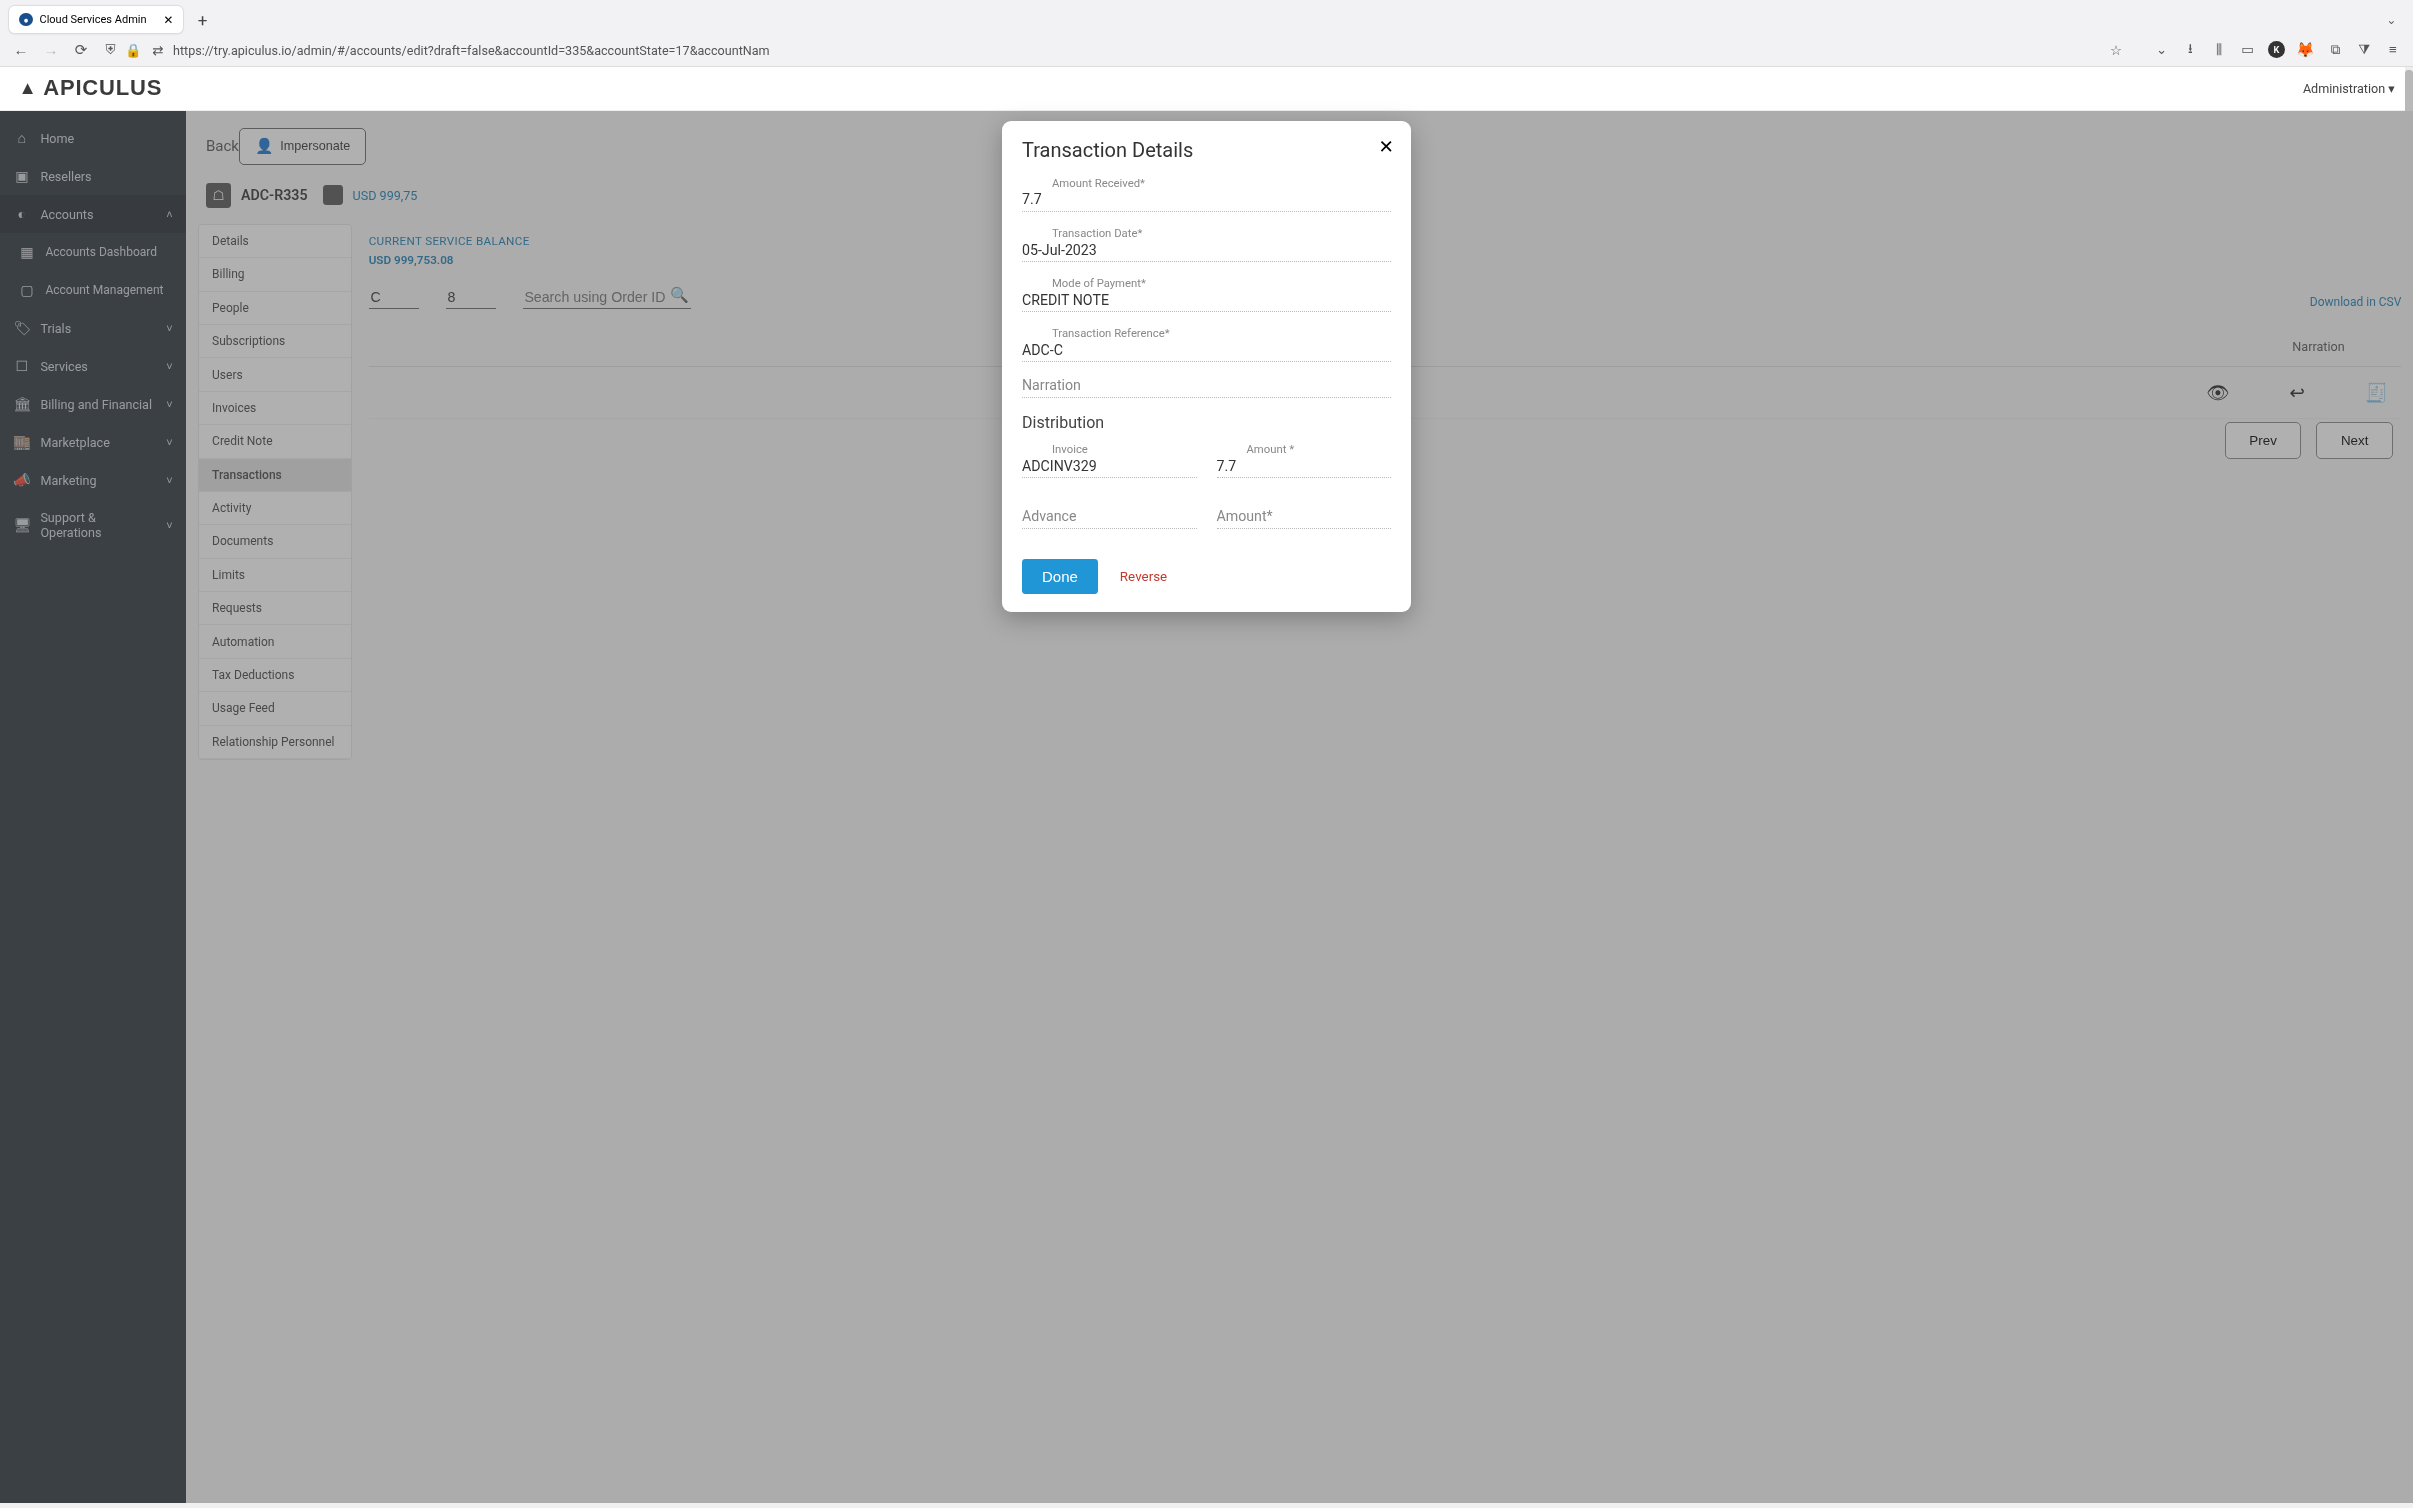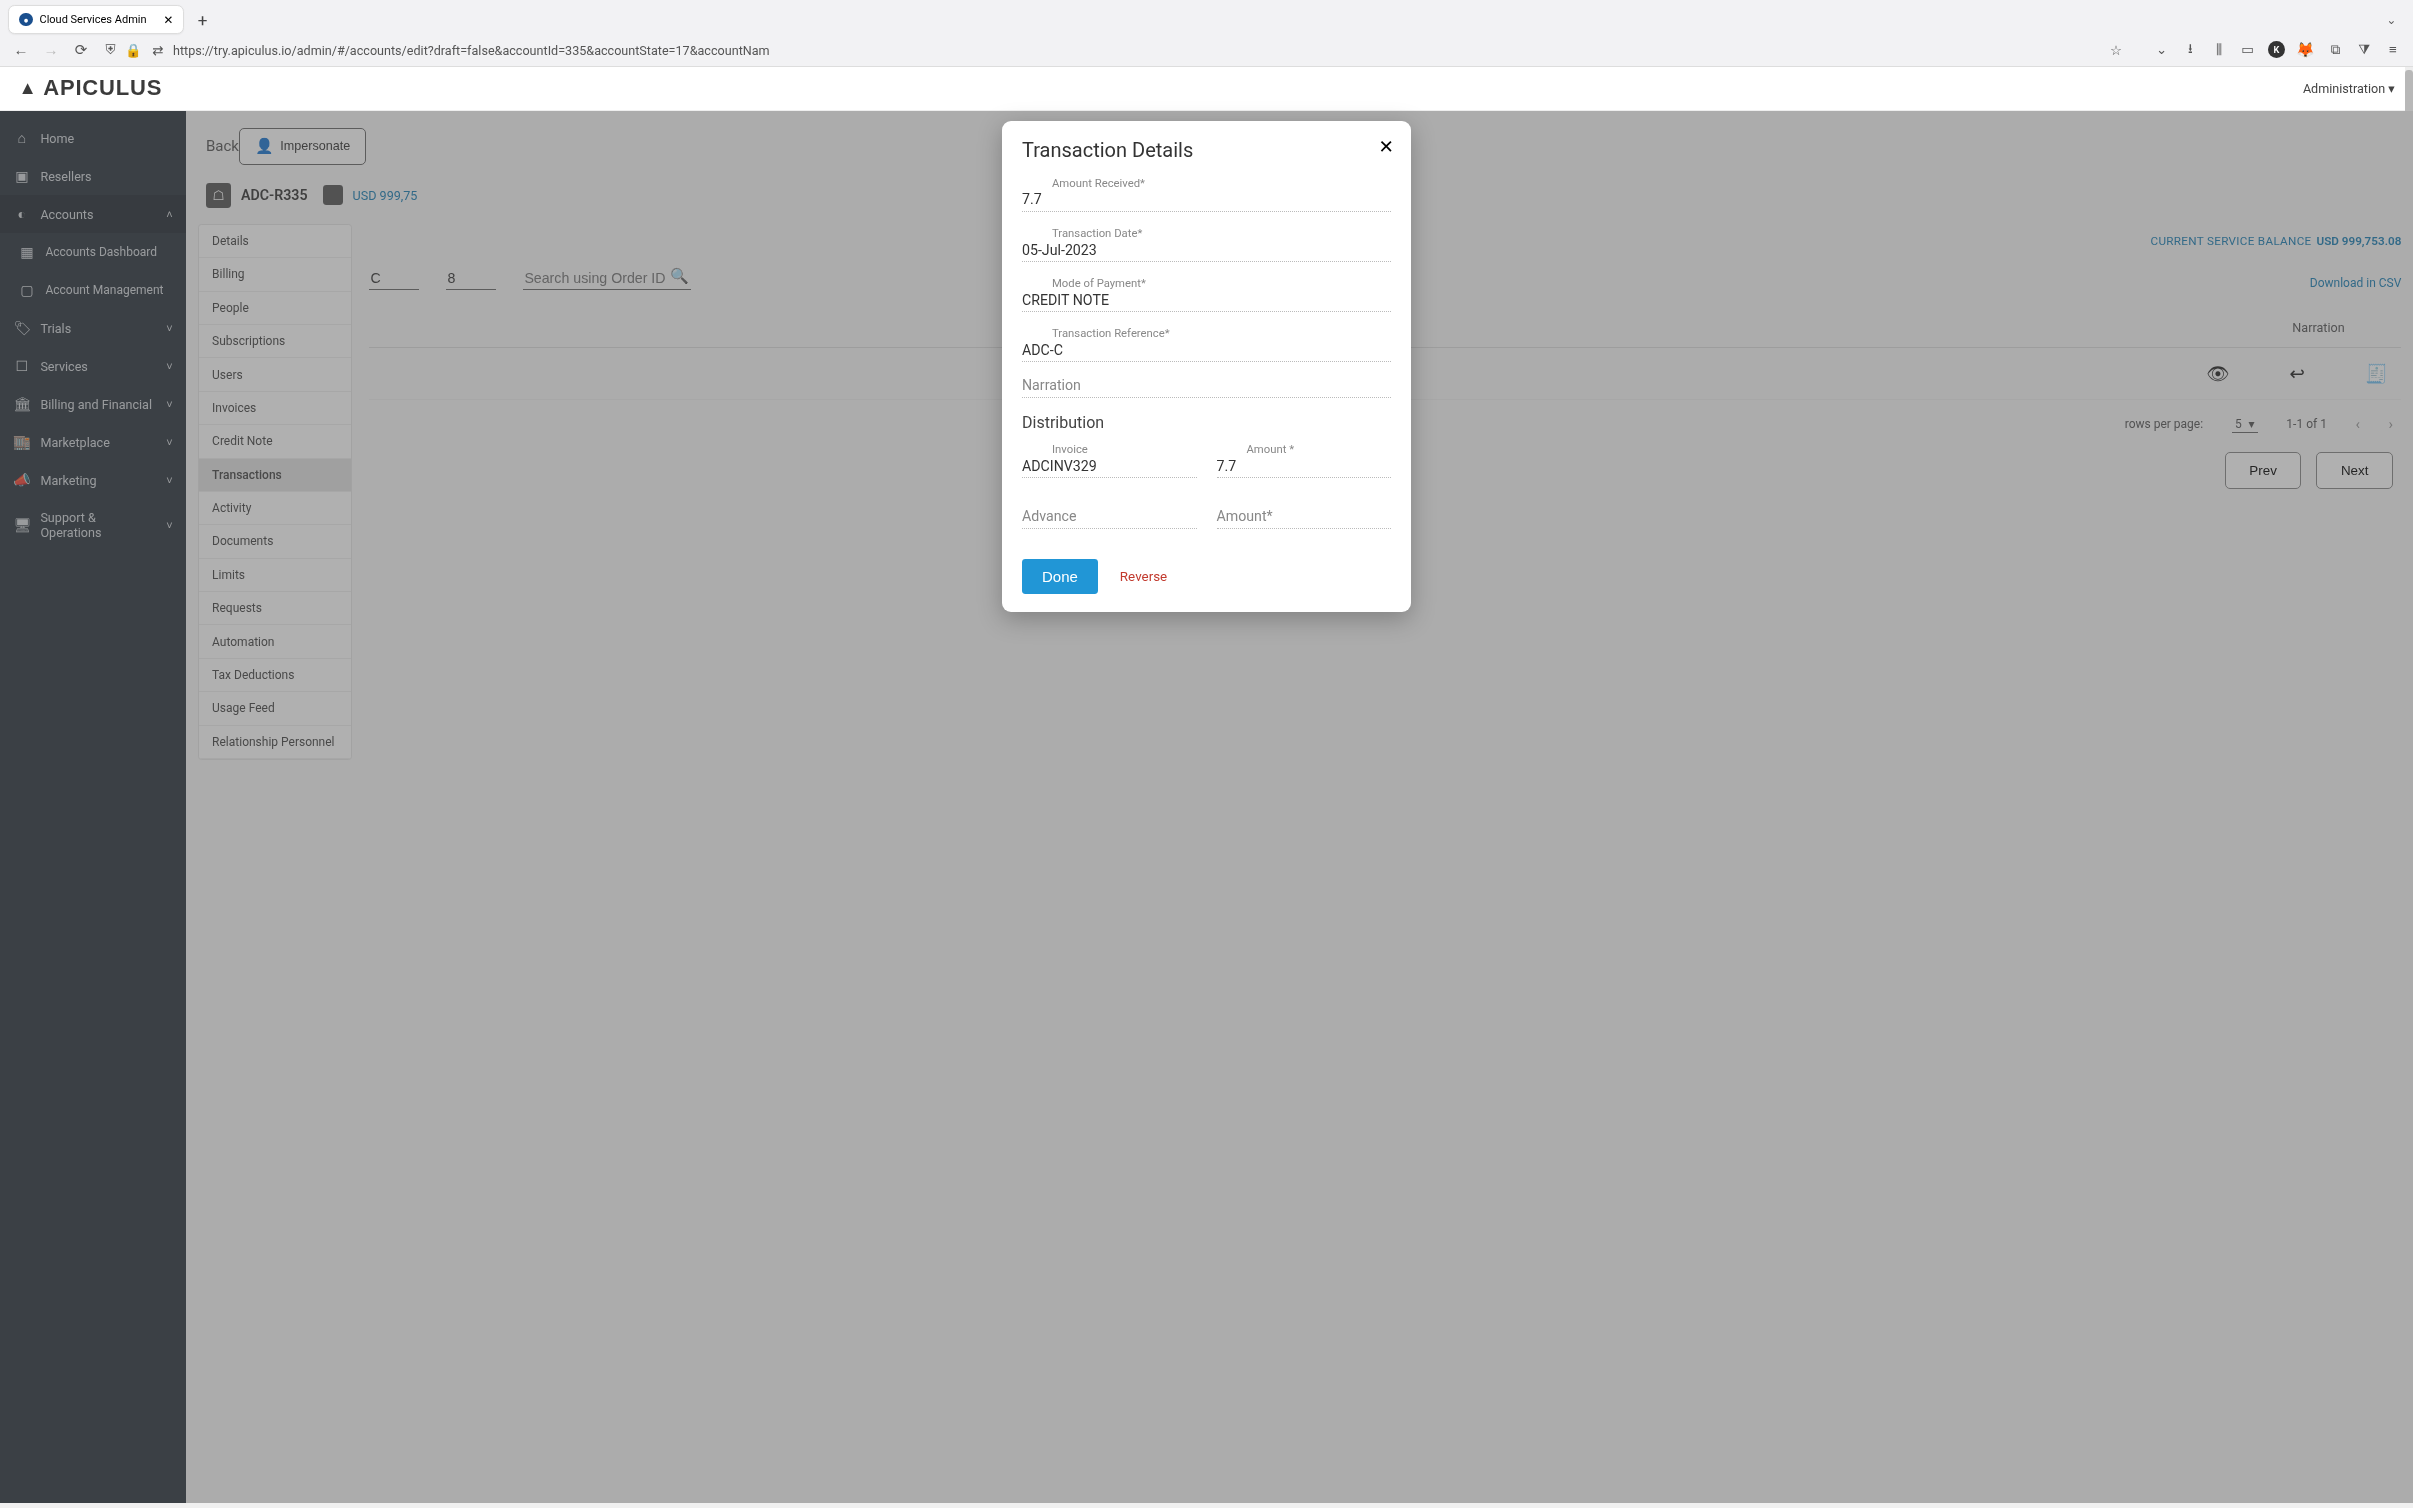--- a/index.html
+++ b/index.html
@@ -52,21 +52,21 @@
   .acct-row .a-icn{width:25px;height:25px;border-radius:3.4px;background:#555;color:#fff;display:flex;align-items:center;justify-content:center;}
   .acct-row .acct-id{font-size:14.2px;font-weight:600;color:#333;}
   .acct-row .wal-icn{width:20px;height:20px;border-radius:3.4px;background:#555;margin-left:5px;}
   .acct-row .acct-bal{font-size:12.6px;color:#1a7fb5;}
 
   .content-cols { display:flex; gap:0; padding: 5px 11.7px 17px; }
   .vt-tabs { width:154px; background:#fff; border:0.8px solid #e5e5e5; border-radius:3.4px; overflow:hidden; }
   .vt-tab { padding:9.2px 13.4px; font-size:12px; color:#444; border-bottom:0.8px solid #eee; cursor:pointer;}
   .vt-tab.selected { background:#e2e2e2; font-weight:500; }
   .right-area { flex:1; padding-left:17px; min-width:0; }
-  .balance-row { display:flex; justify-content:flex-end; gap:5px; font-size:11.7px; color:#1a7fb5; padding: 10px 0 18.4px;}
+  .balance-row { display:flex; justify-content:flex-end; gap:5px; font-size:11.7px; color:#1a7fb5; padding: 10px 0 18.4px; flex-direction: column;}
   .balance-row .lbl{color:#1a7fb5;letter-spacing:0.3px;}
   .balance-row .amt{font-weight:600;}
 
   .filters-row { display:flex; gap:27px; align-items:flex-end; padding-bottom:18.4px; }
   .u-field { border:none; border-bottom:1.3px solid #666; background:transparent; font-size:14.2px; padding:3.4px 1.7px; color:#333; outline:none;}
   .u-field.short{width:50px;}
   .u-field.mid{width:168px;}
   .search-wrap {position:relative;}
   .search-wrap .mag{position:absolute;right:1.7px;bottom:5px;font-size:15px;color:#555;}
   .dl-link{color:#1a7fb5;font-size:12px;cursor:pointer;margin-left:auto;}
@@ -271,30 +271,20 @@
 
           <div class="table-head">
             <span class="col-narr">Narration</span>
           </div>
           <div class="data-row">
             <span class="row-icn">👁</span>
             <span class="row-icn">↩</span>
             <span class="row-icn">🧾</span>
           </div>
 
-          <div class="pager-row">
-            <span>rows per page:</span>
-            <span class="rpp-sel">
-              <span>5</span>
-              <span>▾</span>
-            </span>
-            <span>1-1 of 1</span>
-            <span class="pg-icn">‹</span>
-            <span class="pg-icn">›</span>
-          </div>
 
           <div class="bot-btns">
             <button class="bb">Prev</button>
             <button class="bb">Next</button>
           </div>
         </div>
       </div>
     </div>
 
     <div class="overlay">

